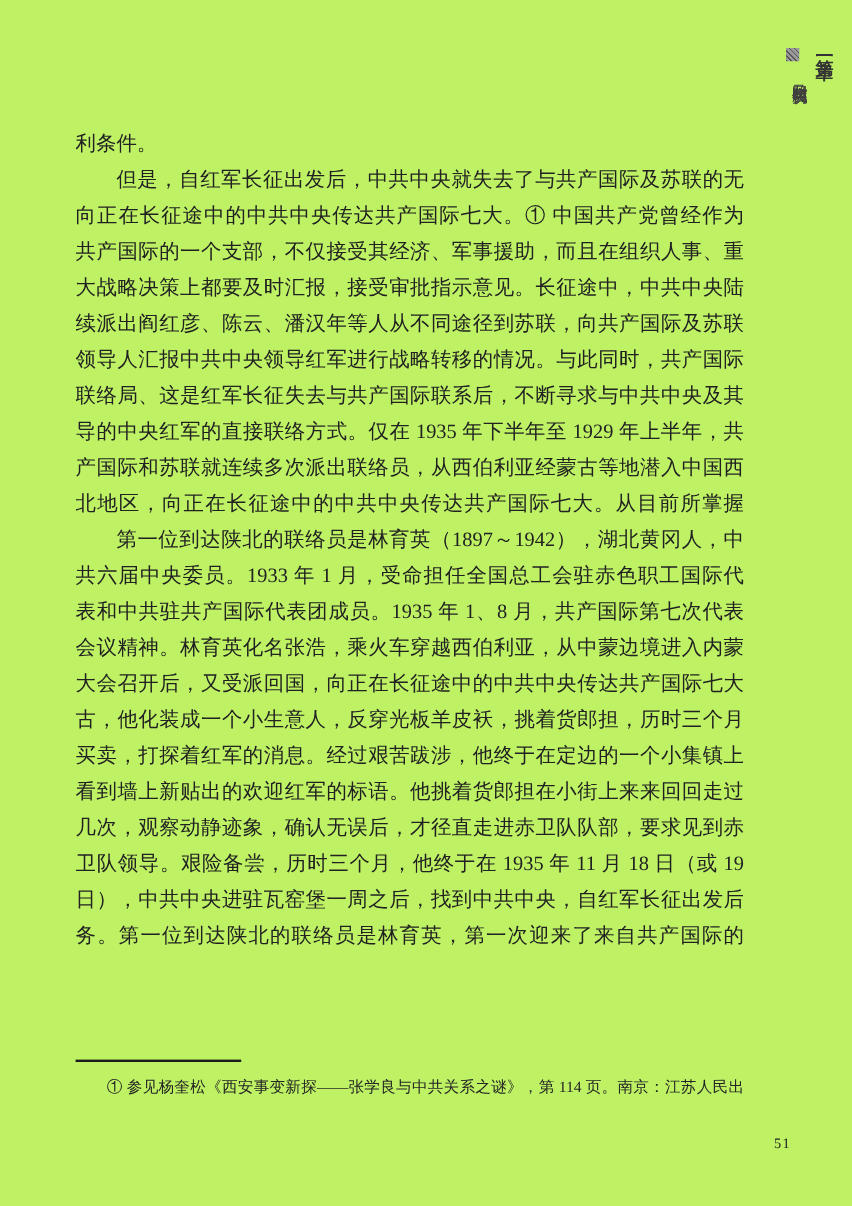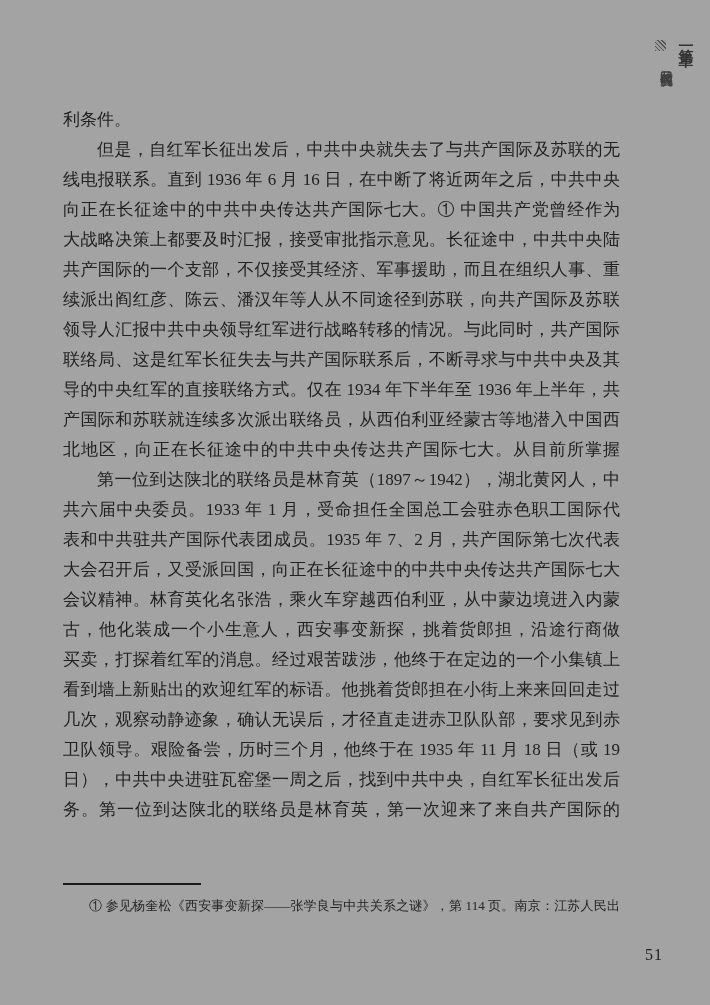--- a/index.html
+++ b/index.html
@@ -3,21 +3,21 @@
 <meta charset="utf-8">
 <style>
   html, body { margin: 0; padding: 0; }
   body { background: #e8e8e6; }
 
   .page {
     position: relative;
     width: 710px;
     height: 1005px;
     margin: 0 auto;
-    background: #a3a3a3;
+    background: #bef264;
     font-family: "Liberation Serif", "DejaVu Serif", serif;
     color: #212121;
     overflow: hidden;
   }
 
   
   .body-text {
     position: absolute;
     left: 63px;
     top: 105px;
@@ -55,21 +55,21 @@
     line-height: 25px;
     color: #242424;
   }
   .footnote .line { height: 25px; }
 
   
   .page-number {
     position: absolute;
     left: 645px;
     top: 946px;
-    font-size: 16px;
+    font-size: 12px;
     letter-spacing: 1px;
     color: #1e1e1e;
   }
 
   
   .marker-icon {
     position: absolute;
     left: 655px;
     top: 40px;
     width: 11px;
@@ -105,38 +105,37 @@
   <span class="marker-icon"></span>
   <div class="chapter-number">第一章</div>
   <div class="chapter-title">及时回应时代关切</div>
 
   <main class="body-text">
     <div class="para">
         <div class="line no-stretch">利条件。</div>
       </div>
     <div class="para">
         <div class="line indent">但是，自红军长征出发后，中共中央就失去了与共产国际及苏联的无</div>
-        <div class="line">线电报联系。直到 1936 年 6 月 16 日，在中断了将近两年之后，中共中央</div>
         <div class="line">向正在长征途中的中共中央传达共产国际七大。① 中国共产党曾经作为</div>
+        <div class="line">共产国际的一个支部，不仅接受其经济、军事援助，而且在组织人事、重</div>
         <div class="line">大战略决策上都要及时汇报，接受审批指示意见。长征途中，中共中央陆</div>
-        <div class="line">共产国际的一个支部，不仅接受其经济、军事援助，而且在组织人事、重</div>
         <div class="line">续派出阎红彦、陈云、潘汉年等人从不同途径到苏联，向共产国际及苏联</div>
         <div class="line">领导人汇报中共中央领导红军进行战略转移的情况。与此同时，共产国际</div>
         <div class="line">联络局、这是红军长征失去与共产国际联系后，不断寻求与中共中央及其领</div>
-        <div class="line">导的中央红军的直接联络方式。仅在 1934 年下半年至 1936 年上半年，共</div>
+        <div class="line">导的中央红军的直接联络方式。仅在 1935 年下半年至 1929 年上半年，共</div>
         <div class="line">产国际和苏联就连续多次派出联络员，从西伯利亚经蒙古等地潜入中国西</div>
         <div class="line">北地区，向正在长征途中的中共中央传达共产国际七大。从目前所掌握</div>
       </div>
     <div class="para">
         <div class="line indent">第一位到达陕北的联络员是林育英（1897～1942），湖北黄冈人，中</div>
         <div class="line">共六届中央委员。1933 年 1 月，受命担任全国总工会驻赤色职工国际代</div>
-        <div class="line">表和中共驻共产国际代表团成员。1935 年 7、2 月，共产国际第七次代表</div>
+        <div class="line">表和中共驻共产国际代表团成员。1935 年 1、8 月，共产国际第七次代表</div>
+        <div class="line">会议精神。林育英化名张浩，乘火车穿越西伯利亚，从中蒙边境进入内蒙</div>
         <div class="line">大会召开后，又受派回国，向正在长征途中的中共中央传达共产国际七大</div>
-        <div class="line">会议精神。林育英化名张浩，乘火车穿越西伯利亚，从中蒙边境进入内蒙</div>
-        <div class="line">古，他化装成一个小生意人，西安事变新探，挑着货郎担，沿途行商做</div>
+        <div class="line">古，他化装成一个小生意人，反穿光板羊皮袄，挑着货郎担，历时三个月</div>
         <div class="line">买卖，打探着红军的消息。经过艰苦跋涉，他终于在定边的一个小集镇上</div>
         <div class="line">看到墙上新贴出的欢迎红军的标语。他挑着货郎担在小街上来来回回走过</div>
         <div class="line">几次，观察动静迹象，确认无误后，才径直走进赤卫队队部，要求见到赤</div>
         <div class="line">卫队领导。艰险备尝，历时三个月，他终于在 1935 年 11 月 18 日（或 19</div>
         <div class="line">日），中共中央进驻瓦窑堡一周之后，找到中共中央，自红军长征出发后</div>
         <div class="line">务。第一位到达陕北的联络员是林育英，第一次迎来了来自共产国际的</div>
       </div>
   </main>
 
   <div class="footnote-divider"></div>

